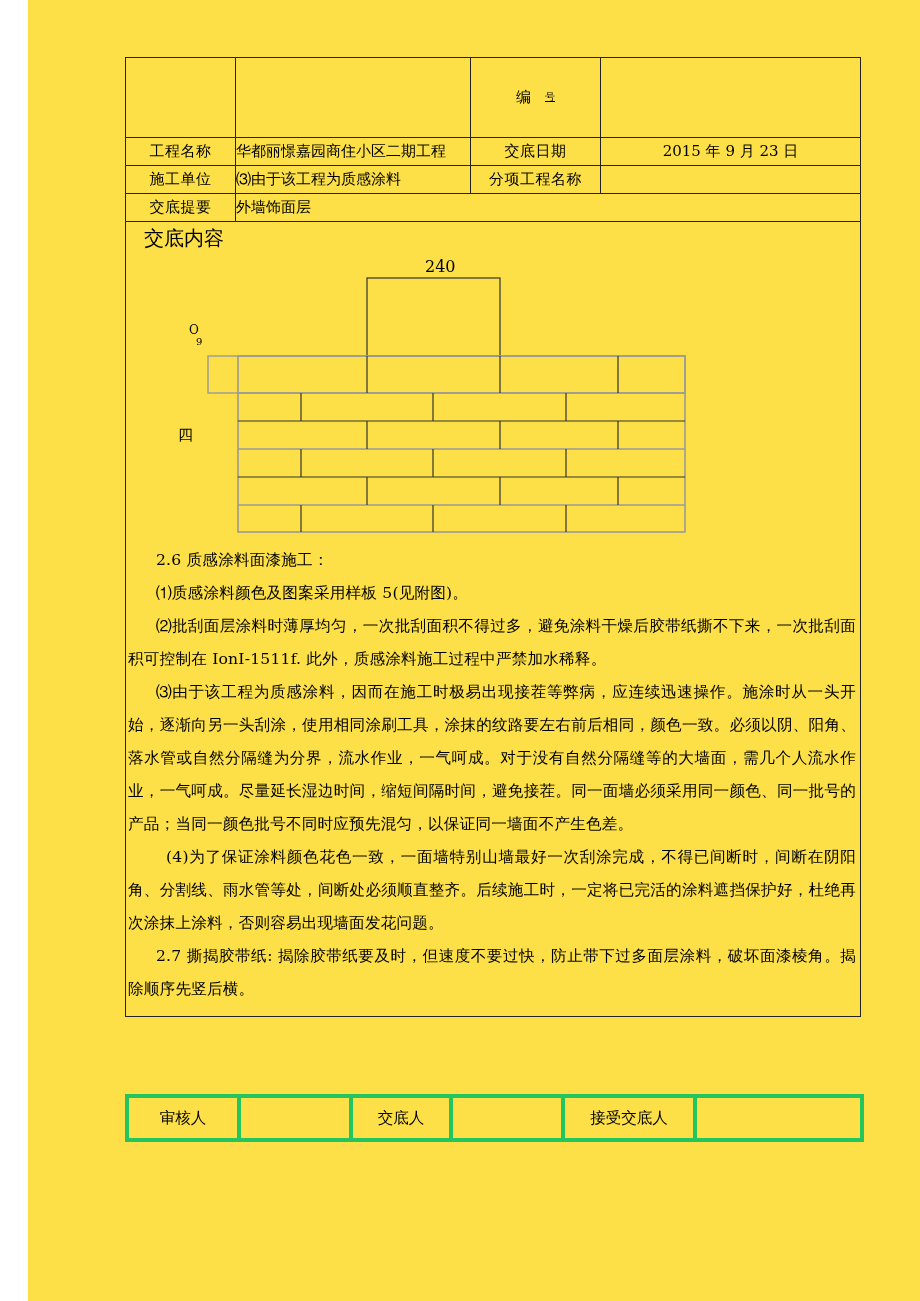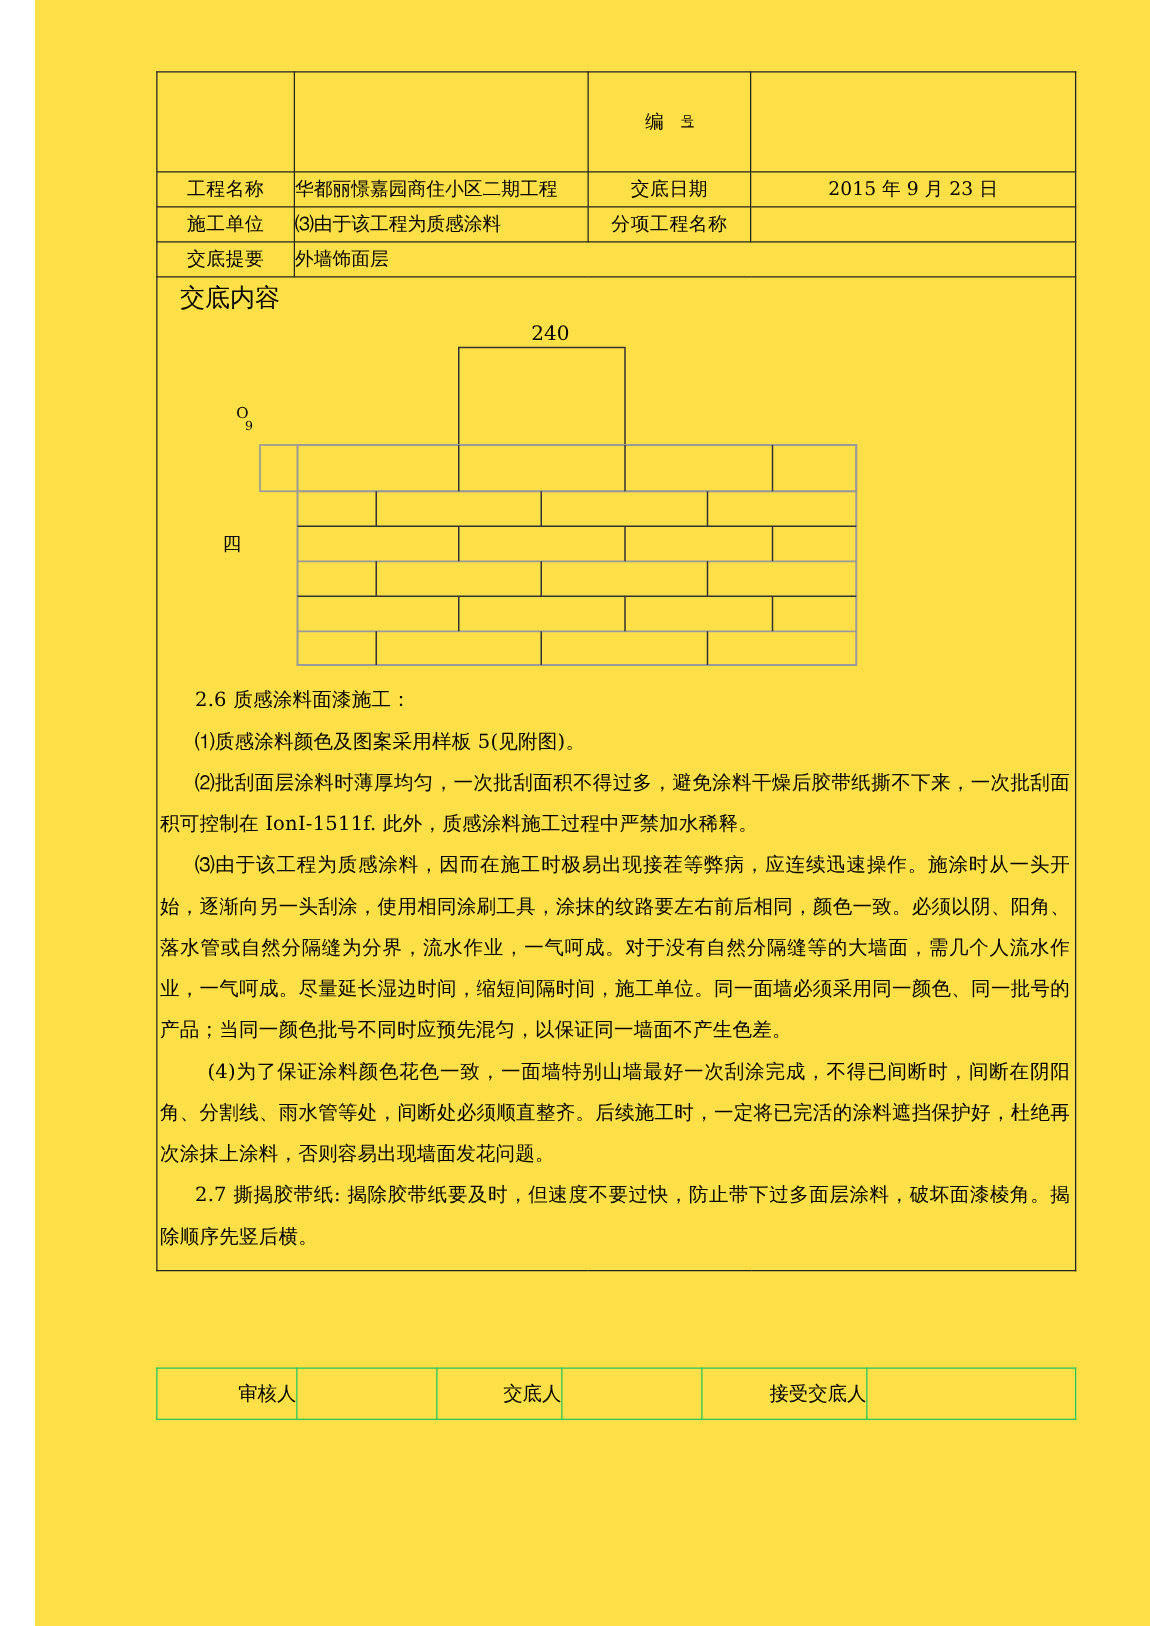--- a/index.html
+++ b/index.html
@@ -140,23 +140,23 @@
   
   .sign-table {
     position: absolute;
     left: 97px;
     top: 1094px;
     width: 735px;
     border-collapse: collapse;
     table-layout: fixed;
   }
   .sign-table td {
-    border: 1px solid #22c55e;
+    border: 4px solid #22c55e;
     height: 40px;
-    text-align: right;
+    text-align: center;
     font-size: 15.5px;
     padding: 0;
   }
 </style>
 </head>
 <body>
 
 <div id="page">
 
   <table class="doc-table">
@@ -241,21 +241,21 @@
               <span class="dim-label dim-240">240</span>
               <span class="dim-label dim-90-o">O</span>
               <span class="dim-label dim-90-9">9</span>
               <span class="dim-label dim-four">四</span>
             </div>
 
             <div class="body-text">
               <p class="p-indent-1">2.6 质感涂料面漆施工：</p>
               <p class="p-indent-1">⑴质感涂料颜色及图案采用样板 5(见附图)。</p>
               <p class="p-indent-1">⑵批刮面层涂料时薄厚均匀，一次批刮面积不得过多，避免涂料干燥后胶带纸撕不下来，一次批刮面积可控制在 IonI-1511f. 此外，质感涂料施工过程中严禁加水稀释。</p>
-              <p class="p-indent-1">⑶由于该工程为质感涂料，因而在施工时极易出现接茬等弊病，应连续迅速操作。施涂时从一头开始，逐渐向另一头刮涂，使用相同涂刷工具，涂抹的纹路要左右前后相同，颜色一致。必须以阴、阳角、落水管或自然分隔缝为分界，流水作业，一气呵成。对于没有自然分隔缝等的大墙面，需几个人流水作业，一气呵成。尽量延长湿边时间，缩短间隔时间，施工单位。同一面墙必须采用同一颜色、同一批号的产品；当同一颜色批号不同时应预先混匀，以保证同一墙面不产生色差。</p>
+              <p class="p-indent-1">⑶由于该工程为质感涂料，因而在施工时极易出现接茬等弊病，应连续迅速操作。施涂时从一头开始，逐渐向另一头刮涂，使用相同涂刷工具，涂抹的纹路要左右前后相同，颜色一致。必须以阴、阳角、落水管或自然分隔缝为分界，流水作业，一气呵成。对于没有自然分隔缝等的大墙面，需几个人流水作业，一气呵成。尽量延长湿边时间，缩短间隔时间，避免接茬。同一面墙必须采用同一颜色、同一批号的产品；当同一颜色批号不同时应预先混匀，以保证同一墙面不产生色差。</p>
               <p class="p-indent-2">(4)为了保证涂料颜色花色一致，一面墙特别山墙最好一次刮涂完成，不得已间断时，间断在阴阳角、分割线、雨水管等处，间断处必须顺直整齐。后续施工时，一定将已完活的涂料遮挡保护好，杜绝再次涂抹上涂料，否则容易出现墙面发花问题。</p>
               <p class="p-indent-1">2.7 撕揭胶带纸: 揭除胶带纸要及时，但速度不要过快，防止带下过多面层涂料，破坏面漆棱角。揭除顺序先竖后横。</p>
             </div>
 
           </div>
         </td>
       </tr>
     </tbody>
   </table>
 

